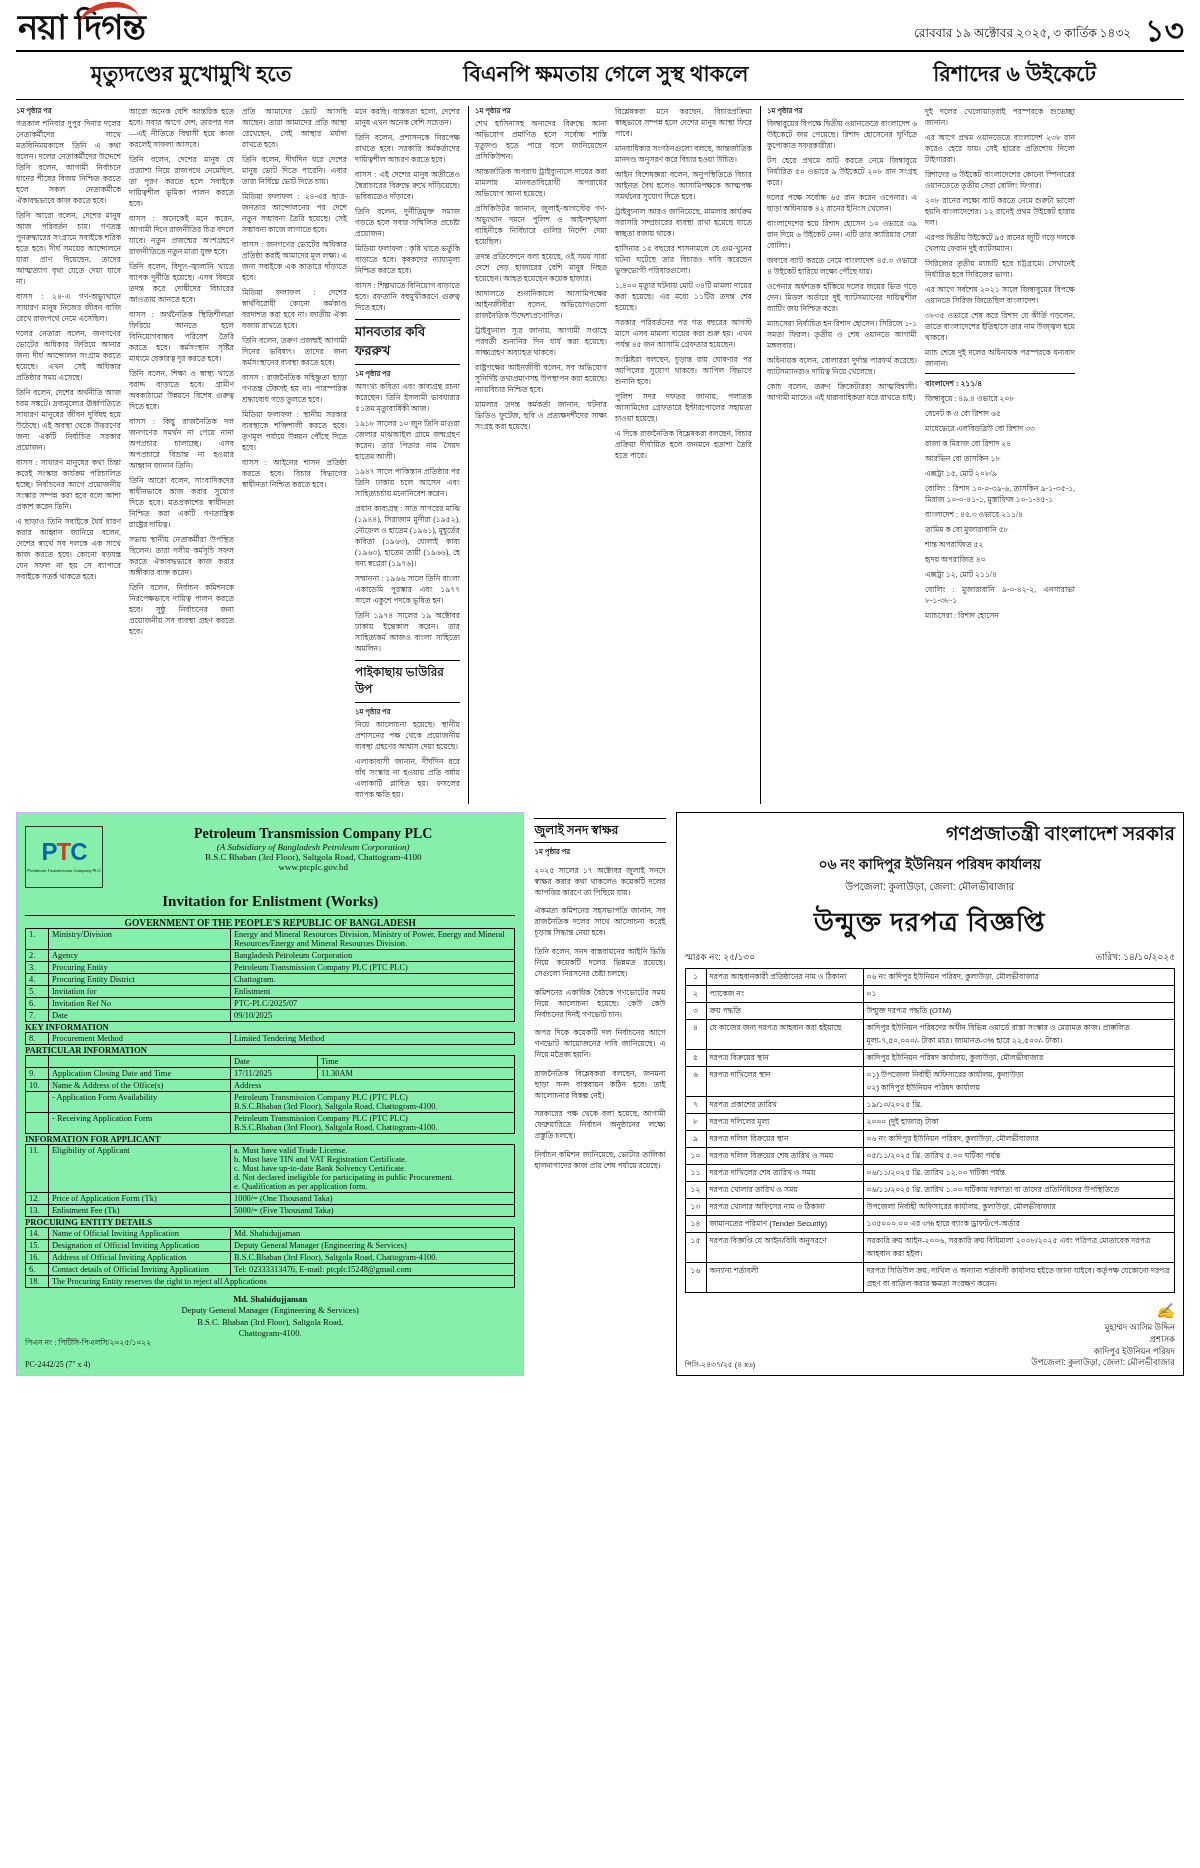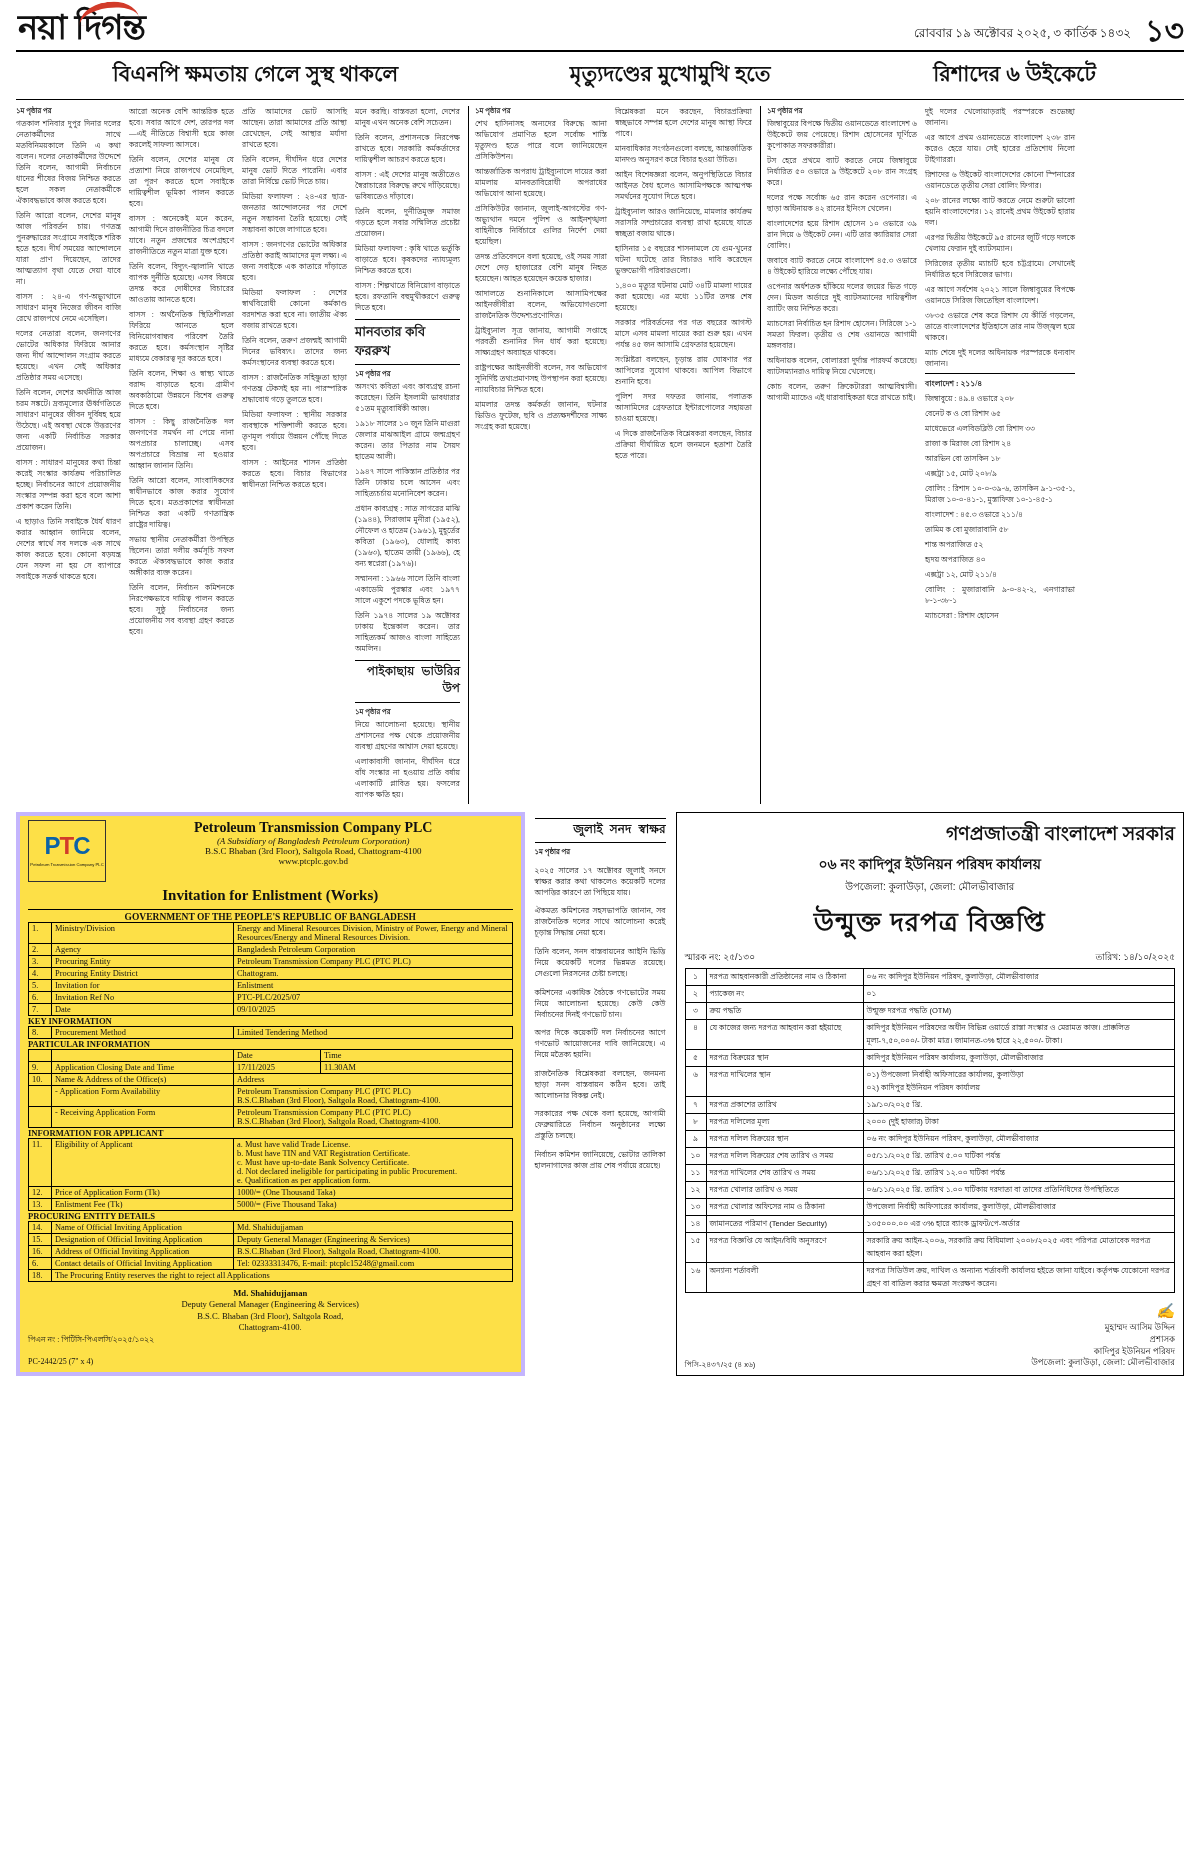--- a/index.html
+++ b/index.html
@@ -71,36 +71,36 @@
   .c8{width:150px;}
   .jump{font-size:7px;font-weight:bold;margin-bottom:2px;display:block;}
   .col p{margin:0 0 4px 0;}
   .subhead{
     font-family:"Liberation Sans",sans-serif;
     font-weight:bold;font-size:13px;text-align:left;
     border-top:1px solid #000;border-bottom:1px solid #000;
     margin:6px 0 4px 0;padding:3px 0;
   }
   .subhead2{
-    font-family:Liberation Mono, monospace;
-    font-weight:bold;font-size:12px;text-align:right;
+    font-family:Liberation Serif, serif;
+    font-weight:bold;font-size:12px;text-align:left;
     border-top:1px solid #000;border-bottom:1px solid #000;
     margin:6px 0 4px 0;padding:3px 0;
   }
   .bold{font-weight:bold;}
 
   
   .bottom{
     display:flex;gap:10px;margin-top:8px;
   }
   
   .ptc{
-    width:512px;border:4px solid #c4b5fd;padding:4px 8px 4px 8px;
+    width:512px;border:1px solid #c4b5fd;padding:13px 8px 4px 8px;
     font-family:"Liberation Serif",serif;box-sizing:border-box;
-    position:relative;background:#fde047;
+    position:relative;background:#86efac;
   }
   .ptc-head{display:flex;align-items:flex-start;gap:8px;}
   .ptc-logo{
     width:76px;height:60px;border:1px solid #333;flex:0 0 auto;
     display:flex;flex-direction:column;align-items:center;justify-content:center;
     font-family:"Liberation Sans",sans-serif;
   }
   .ptc-logo .mark{
     font-weight:bold;font-size:24px;color:#0b63a8;letter-spacing:-1px;
     line-height:1;
@@ -173,22 +173,22 @@
       <span class="swoosh"></span>
       <span>নয়া দিগন্ত</span>
     </div>
     <div class="mast-right">
       <div class="mast-date">রোববার ১৯ অক্টোবর ২০২৫, ৩ কার্তিক ১৪৩২</div>
       <div class="pageno">১৩</div>
     </div>
   </div>
 
   <div class="headrow">
+    <div class="h h2">মৃত্যুদণ্ডের মুখোমুখি হতে</div>
     <div class="h h1">বিএনপি ক্ষমতায় গেলে সুস্থ থাকলে</div>
-    <div class="h h2">মৃত্যুদণ্ডের মুখোমুখি হতে</div>
     <div class="h h3">রিশাদের ৬ উইকেটে</div>
   </div>
 
   <div class="body-wrap">
 
     <div class="col c1">
       <span class="jump">১ম পৃষ্ঠার পর</span>
       <p>গতকাল শনিবার দুপুর দিনার দলের নেতাকর্মীদের সাথে মতবিনিময়কালে তিনি এ কথা বলেন। দলের নেতাকর্মীদের উদ্দেশে তিনি বলেন, আগামী নির্বাচনে ধানের শীষের বিজয় নিশ্চিত করতে হলে সকল নেতাকর্মীকে ঐক্যবদ্ধভাবে কাজ করতে হবে।</p>
       <p>তিনি আরো বলেন, দেশের মানুষ আজ পরিবর্তন চায়। গণতন্ত্র পুনরুদ্ধারের সংগ্রামে সবাইকে শরিক হতে হবে। দীর্ঘ সময়ের আন্দোলনে যারা প্রাণ দিয়েছেন, তাদের আত্মত্যাগ বৃথা যেতে দেয়া যাবে না।</p>
       <p>বাসস : ২৪-এ গণ-অভ্যুত্থানে সাধারণ মানুষ নিজের জীবন বাজি রেখে রাজপথে নেমে এসেছিল।</p>

